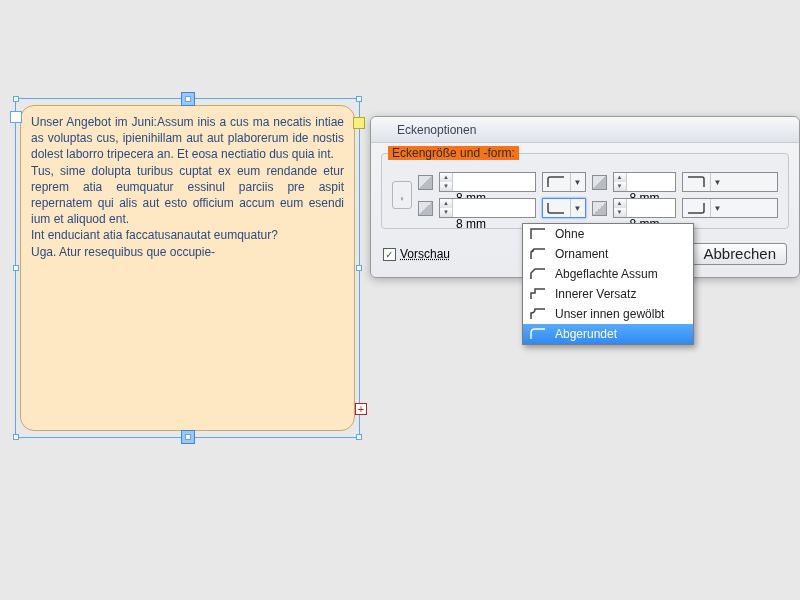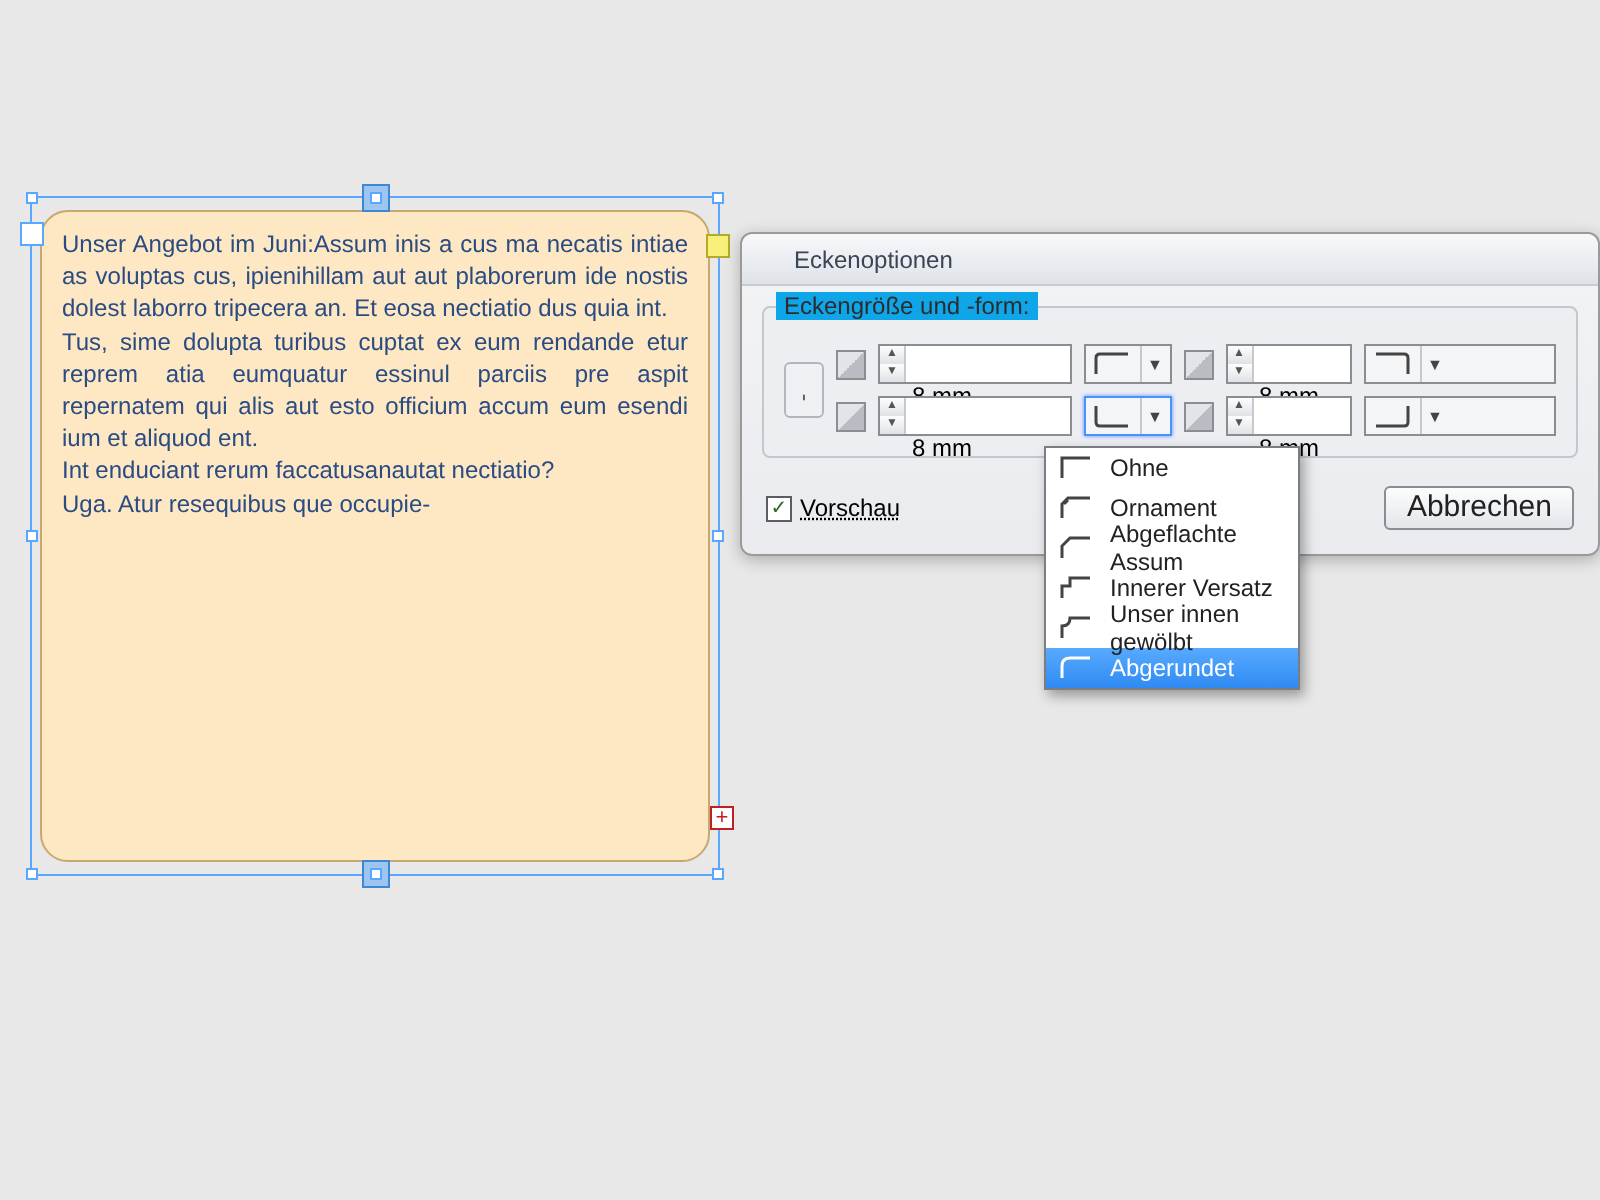--- a/index.html
+++ b/index.html
@@ -94,21 +94,21 @@
     padding: 18px 10px 10px 10px;
     border: 1px solid #c4c7cd;
     border-radius: 4px;
     position: relative;
     background: #eceef1;
   }
   .dialog .groupbox .legend {
     position: absolute;
     left: 6px; top: -8px;
     padding: 0 4px;
-    background: #0ea5e9;
+    background: #f97316;
     color: #2c2c2c;
   }
 
   .corner-grid {
     display: grid;
     grid-template-columns: auto auto 1fr auto auto auto 1fr;
     column-gap: 6px;
     row-gap: 6px;
     align-items: center;
   }
@@ -191,21 +191,21 @@
     font-size: 15px;
     color: #222;
     padding: 0 10px;
   }
 
   
   .dropdown {
     position:absolute;
     left: 522px;
     top: 223px;
-    width: 128px;
+    width: 172px;
     background:#fff;
     border:1px solid #7a7d82;
     box-shadow: 2px 3px 6px rgba(0,0,0,.35);
     z-index: 10;
   }
   .dropdown .item {
     display:flex; align-items:center;
     height: 20px;
     padding: 0 6px;
     gap: 6px;
@@ -218,21 +218,21 @@
   }
   .dropdown .item.sel svg { stroke:#fff; }
 </style>
 </head>
 <body>
 
 <div class="textframe">
   <div class="content">
     <p>Unser Angebot im Juni:Assum inis a cus ma necatis intiae as voluptas cus, ipienihillam aut aut plaborerum ide nostis dolest laborro tripecera an. Et eosa nectiatio dus quia int.</p>
     <p>Tus, sime dolupta turibus cuptat ex eum rendande etur reprem atia eumquatur essinul parciis pre aspit repernatem qui alis aut esto officium accum eum esendi ium et aliquod ent.</p>
-    <p>Int enduciant rerum faccatusanautat nectiatio?</p>
+    <p>Int enduciant atia faccatusanautat eumquatur?</p>
     <p> Uga. Atur resequibus que occupie-</p>
   </div>
 
   <div class="port big"></div>
   <div class="port big bottom"></div>
   <div class="port in"></div>
   <div class="port yellow"></div>
 
   <div class="handle tl"></div>
   <div class="handle tm"></div>

